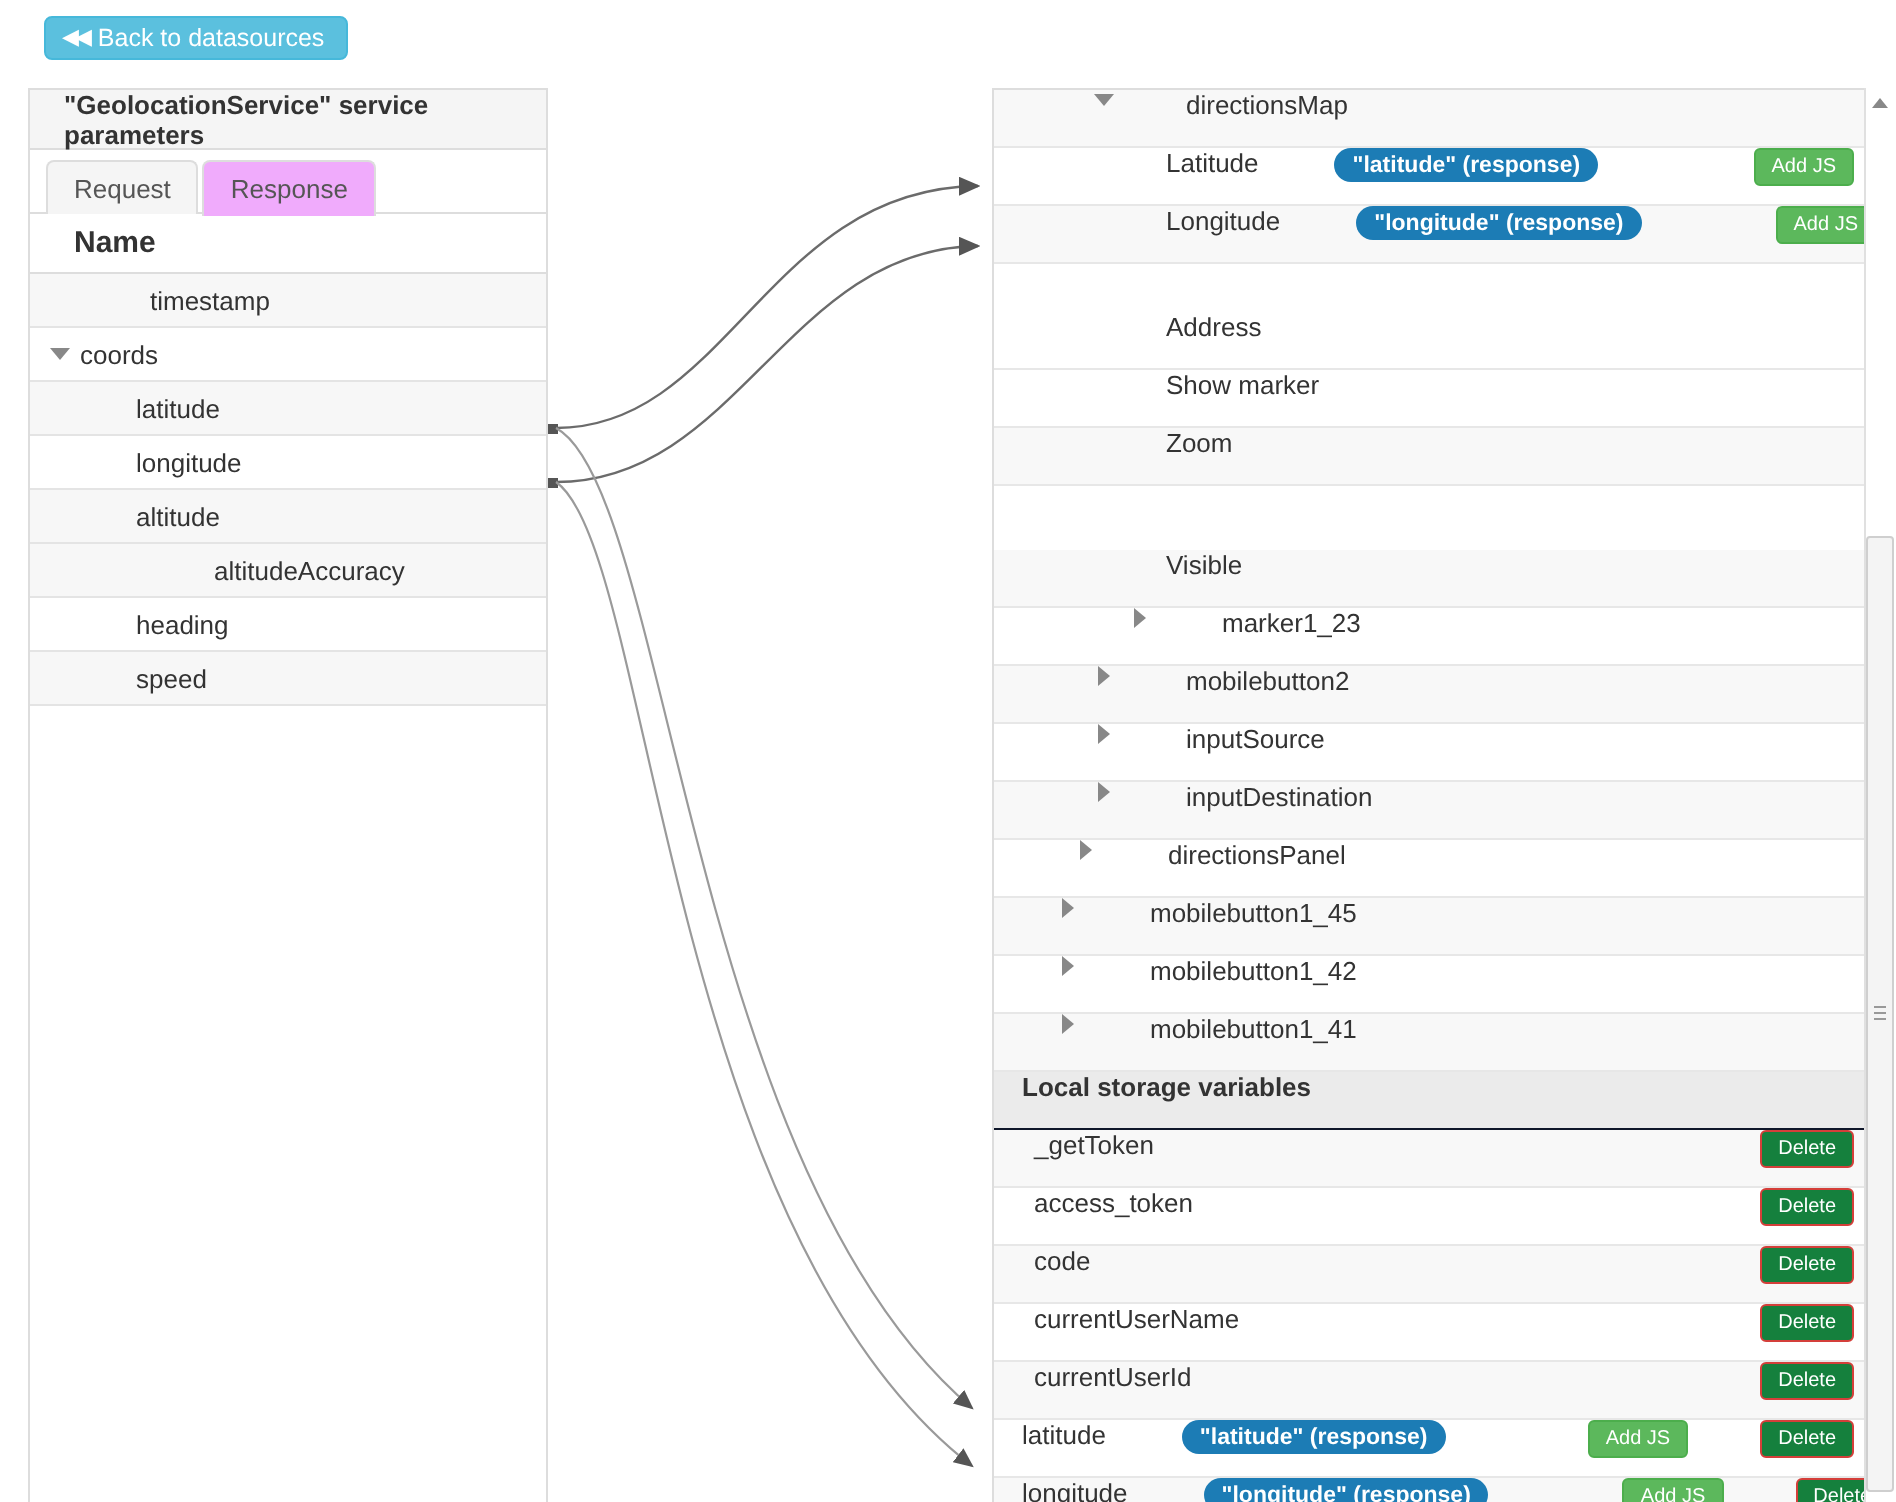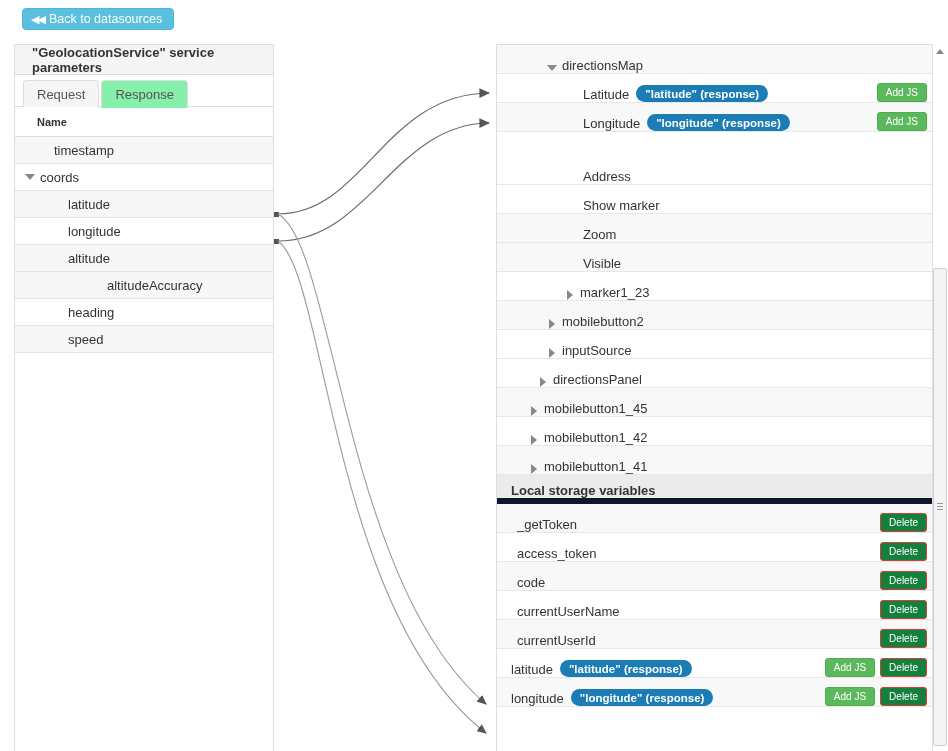--- a/index.html
+++ b/index.html
@@ -72,31 +72,31 @@
     color:#555;
     border:1px solid #dddddd;
     border-bottom:none;
     border-radius:4px 4px 0 0;
     background:#f5f5f5;
     margin-right:2px;
     cursor:pointer;
     box-sizing:border-box;
   }
   .tab.active{
-    background:#86efac;
+    background:#f0abfc;
     color:#555;
     margin-bottom:-1px;
     height:28px;
   }
   #name-header{
     height:30px;
     display:flex;align-items:center;
     padding-left:22px;
     font-weight:bold;
-    font-size:11px;
+    font-size:15px;
     color:#333;
     border-bottom:1px solid #dddddd;
     background:#ffffff;
     box-sizing:border-box;
   }
   .tree-row{
     height:27px;
     display:flex;align-items:center;
     border-bottom:1px solid #e4e4e4;
     box-sizing:border-box;
@@ -145,35 +145,36 @@
     position:absolute;left:496px;top:44px;
     width:437px;height:707px;
     border-left:1px solid #dddddd;
     border-top:1px solid #dddddd;
     background:#ffffff;
     box-sizing:border-box;
     overflow:hidden;
   }
   .prop-row{
     height:29px;
-    display:flex;align-items:flex-end;
+    display:flex;align-items:flex-start;
     border-bottom:1px solid #e7e7e7;
     box-sizing:border-box;
     font-size:13px;
     color:#333;
     position:relative;
     padding-right:6px;
+    gap:31px;
   }
   .prop-row.stripe{background:#f8f8f8;}
   .prop-row.plain{background:#ffffff;}
   .prop-row.section{
     background:#ebebeb;
     font-weight:bold;
     color:#333;
-    border-bottom:6px solid #0f172a;
+    border-bottom:1px solid #0f172a;
   }
   .prop-label{white-space:nowrap;}
   .pill{
     display:inline-flex;align-items:center;
     height:17px;
     padding:0 9px;
     margin-left:7px;
     border-radius:9px;
     background:#1c7cb5;
     color:#ffffff;
@@ -235,21 +236,21 @@
 </div>
 
 <div id="left-panel">
   <div id="left-header">"GeolocationService" service parameters</div>
   <div id="tabs">
       <div class="tab">Request</div>
       <div class="tab active">Response</div>
     </div>
   <div id="name-header">Name</div>
   <div id="left-tree">
-      <div class="tree-row stripe" style="padding-left: 24px;">
+      <div class="tree-row stripe" style="padding-left: 24px; gap: 21px;">
         <span class="caret blank"></span>
         <span>timestamp</span>
       </div>
       <div class="tree-row plain" style="padding-left: 10px;">
         <span class="caret down"></span>
         <span>coords</span>
       </div>
       <div class="tree-row stripe" style="padding-left: 38px;">
         <span class="caret blank"></span>
         <span>latitude</span>
@@ -323,37 +324,42 @@
         <span class="spacer"></span>
       </div>
       <div class="prop-row plain" style="padding-left: 86px;">
         <span class="prop-label">Show marker</span>
         <span class="spacer"></span>
       </div>
       <div class="prop-row stripe" style="padding-left: 86px;">
         <span class="prop-label">Zoom</span>
         <span class="spacer"></span>
       </div>
-      <div class="prop-row stripe" style="padding-left: 86px;">
+      <div class="prop-row stripe" style="padding-left: 86px; margin-top: 32px;">
         <span class="prop-label">Visible</span>
         <span class="spacer"></span>
       </div>
       <div class="prop-row plain" style="padding-left: 68px;">
         <span class="caret right"></span>
         <span class="prop-label">marker1_23</span>
         <span class="spacer"></span>
       </div>
       <div class="prop-row stripe" style="padding-left: 50px;">
         <span class="caret right"></span>
         <span class="prop-label">mobilebutton2</span>
         <span class="spacer"></span>
       </div>
       <div class="prop-row plain" style="padding-left: 50px;">
         <span class="caret right"></span>
         <span class="prop-label">inputSource</span>
+        <span class="spacer"></span>
+      </div>
+      <div class="prop-row stripe" style="padding-left: 50px;">
+        <span class="caret right"></span>
+        <span class="prop-label">inputDestination</span>
         <span class="spacer"></span>
       </div>
       <div class="prop-row plain" style="padding-left: 41px;">
         <span class="caret right"></span>
         <span class="prop-label">directionsPanel</span>
         <span class="spacer"></span>
       </div>
       <div class="prop-row stripe" style="padding-left: 32px;">
         <span class="caret right"></span>
         <span class="prop-label">mobilebutton1_45</span>

